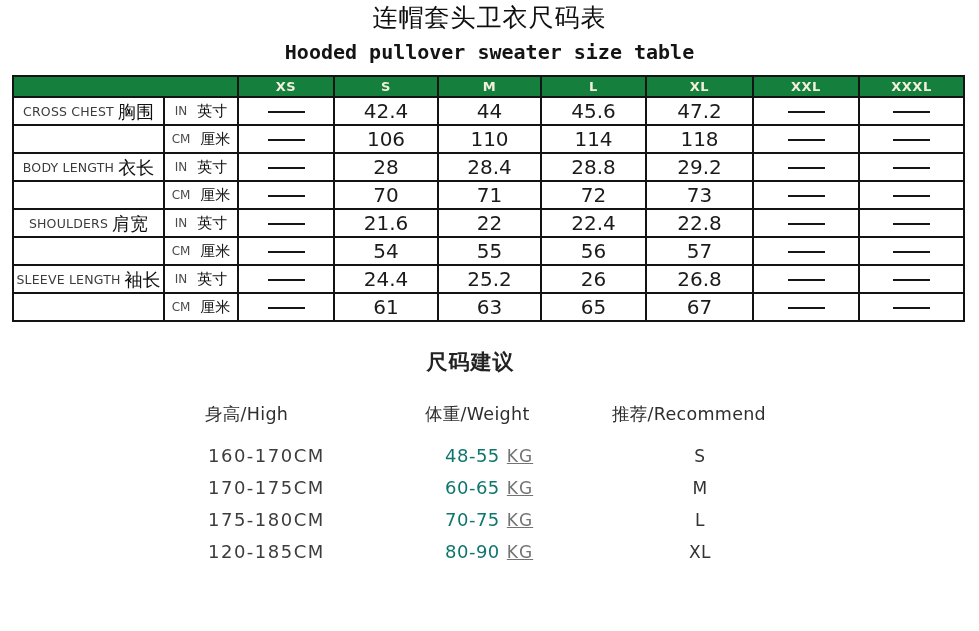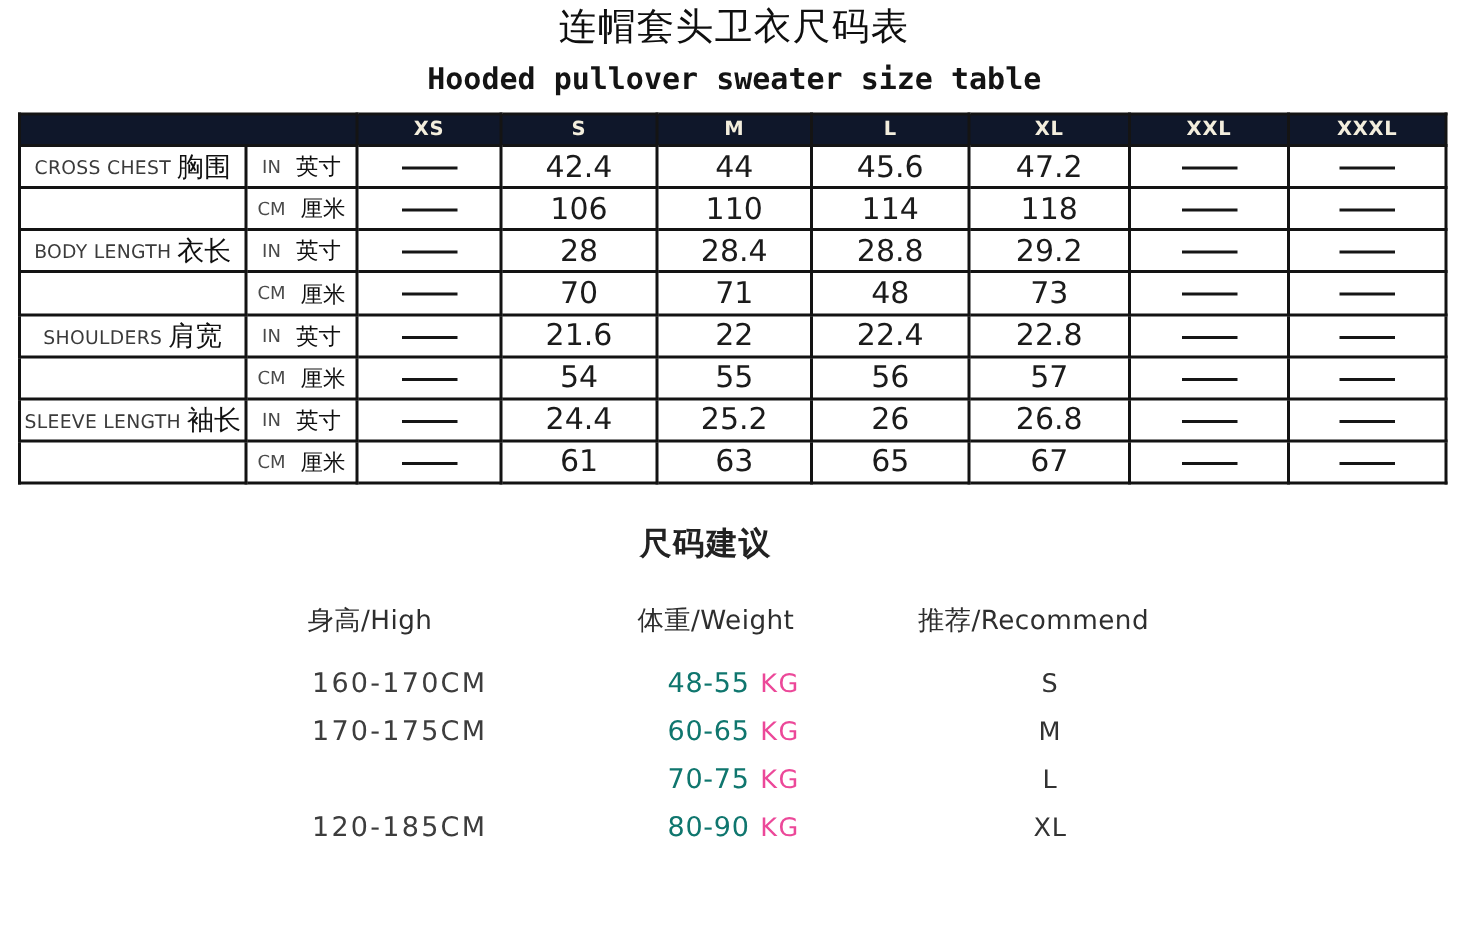--- a/index.html
+++ b/index.html
@@ -9,21 +9,21 @@
   .page-title{position:absolute;top:3px;left:0;width:979px;margin:0;
               text-align:center;font-size:25px;line-height:30px;font-weight:400;
               letter-spacing:1px;color:#0f0f0f;}
   .page-subtitle{position:absolute;top:40px;left:0;width:979px;margin:0;
               text-align:center;font-family:"DejaVu Sans Mono",monospace;
               font-size:20px;line-height:24px;font-weight:600;letter-spacing:0;color:#141414;}
 
   table.size-table{position:absolute;left:12px;top:75px;width:951px;
               border-collapse:collapse;table-layout:fixed;}
   .size-table th,.size-table td{border:2px solid #131313;padding:0;text-align:center;}
-  .size-table thead th{background:#0f172a;border-color:#141414;height:19px;
+  .size-table thead th{background:#15803d;border-color:#141414;height:19px;
               color:#f3eedd;font-size:13px;font-weight:700;letter-spacing:.5px;}
   .size-table tbody td{height:25px;line-height:25px;background:#ffffff;}
   .val-cell{font-size:20px;color:#1b1b1b;}
   .label-cell .en{font-size:12.5px;color:#3b3b3b;letter-spacing:.2px;vertical-align:middle;}
   .label-cell .zh{font-size:18px;color:#101010;margin-left:4px;vertical-align:middle;}
   .unit-cell .en{font-size:12px;color:#4a4a4a;vertical-align:middle;}
   .unit-cell .zh{font-size:15px;color:#101010;margin-left:10px;vertical-align:middle;}
   .dash{display:inline-block;width:37px;height:2px;background:#161616;
         font-size:0;line-height:0;vertical-align:middle;overflow:hidden;}
 
@@ -32,21 +32,21 @@
   .adv-col-h{position:absolute;top:403px;font-size:17.5px;line-height:22px;
         color:#2e2e2e;letter-spacing:.3px;}
   .adv-col-h.c1{left:205px;}
   .adv-col-h.c2{left:425px;}
   .adv-col-h.c3{left:612px;}
   .advice-rows{position:absolute;top:440px;left:0;width:979px;}
   .advice-row{position:relative;height:32px;line-height:32px;}
   .adv-height{position:absolute;left:192px;font-size:18px;color:#3d3d3d;letter-spacing:1.5px;margin-left:16px;}
   .adv-weight{position:absolute;left:445px;font-size:18px;color:#3d3d3d;}
   .adv-weight b{font-weight:400;color:#0f766e;letter-spacing:.5px;}
-  .adv-weight .kg{margin-left:7px;letter-spacing:1px;color:#ec4899;font-size:17px;}
+  .adv-weight .kg{margin-left:7px;letter-spacing:1px;color:#737373;font-size:17px;text-decoration:underline;}
   .adv-rec{position:absolute;left:655px;width:90px;text-align:center;
         font-size:17px;color:#333333;letter-spacing:.5px;}
 </style>
 </head>
 <body>
 
 <h1 class="page-title">连帽套头卫衣尺码表</h1>
 <h2 class="page-subtitle">Hooded pullover sweater size table</h2>
 
 <table class="size-table">
@@ -106,21 +106,21 @@
         <td class="val-cell"><span>29.2</span></td>
         <td class="val-cell"><span class="dash">—</span></td>
         <td class="val-cell"><span class="dash">—</span></td>
       </tr>
       <tr>
         <td class="label-cell"></td>
         <td class="unit-cell"><span class="en">CM</span><span class="zh">厘米</span></td>
         <td class="val-cell"><span class="dash">—</span></td>
         <td class="val-cell"><span>70</span></td>
         <td class="val-cell"><span>71</span></td>
-        <td class="val-cell"><span>48</span></td>
+        <td class="val-cell"><span>72</span></td>
         <td class="val-cell"><span>73</span></td>
         <td class="val-cell"><span class="dash">—</span></td>
         <td class="val-cell"><span class="dash">—</span></td>
       </tr>
       <tr>
         <td class="label-cell"><span class="en">SHOULDERS</span><span class="zh">肩宽</span></td>
         <td class="unit-cell"><span class="en">IN</span><span class="zh">英寸</span></td>
         <td class="val-cell"><span class="dash">—</span></td>
         <td class="val-cell"><span>21.6</span></td>
         <td class="val-cell"><span>22</span></td>
@@ -174,20 +174,21 @@
       <span class="adv-height">160-170CM</span>
       <span class="adv-weight"><b>48-55</b><span class="kg">KG</span></span>
       <span class="adv-rec">S</span>
     </div>
     <div class="advice-row">
       <span class="adv-height">170-175CM</span>
       <span class="adv-weight"><b>60-65</b><span class="kg">KG</span></span>
       <span class="adv-rec">M</span>
     </div>
     <div class="advice-row">
+      <span class="adv-height">175-180CM</span>
       <span class="adv-weight"><b>70-75</b><span class="kg">KG</span></span>
       <span class="adv-rec">L</span>
     </div>
     <div class="advice-row">
       <span class="adv-height">120-185CM</span>
       <span class="adv-weight"><b>80-90</b><span class="kg">KG</span></span>
       <span class="adv-rec">XL</span>
     </div>
   </div>
 

